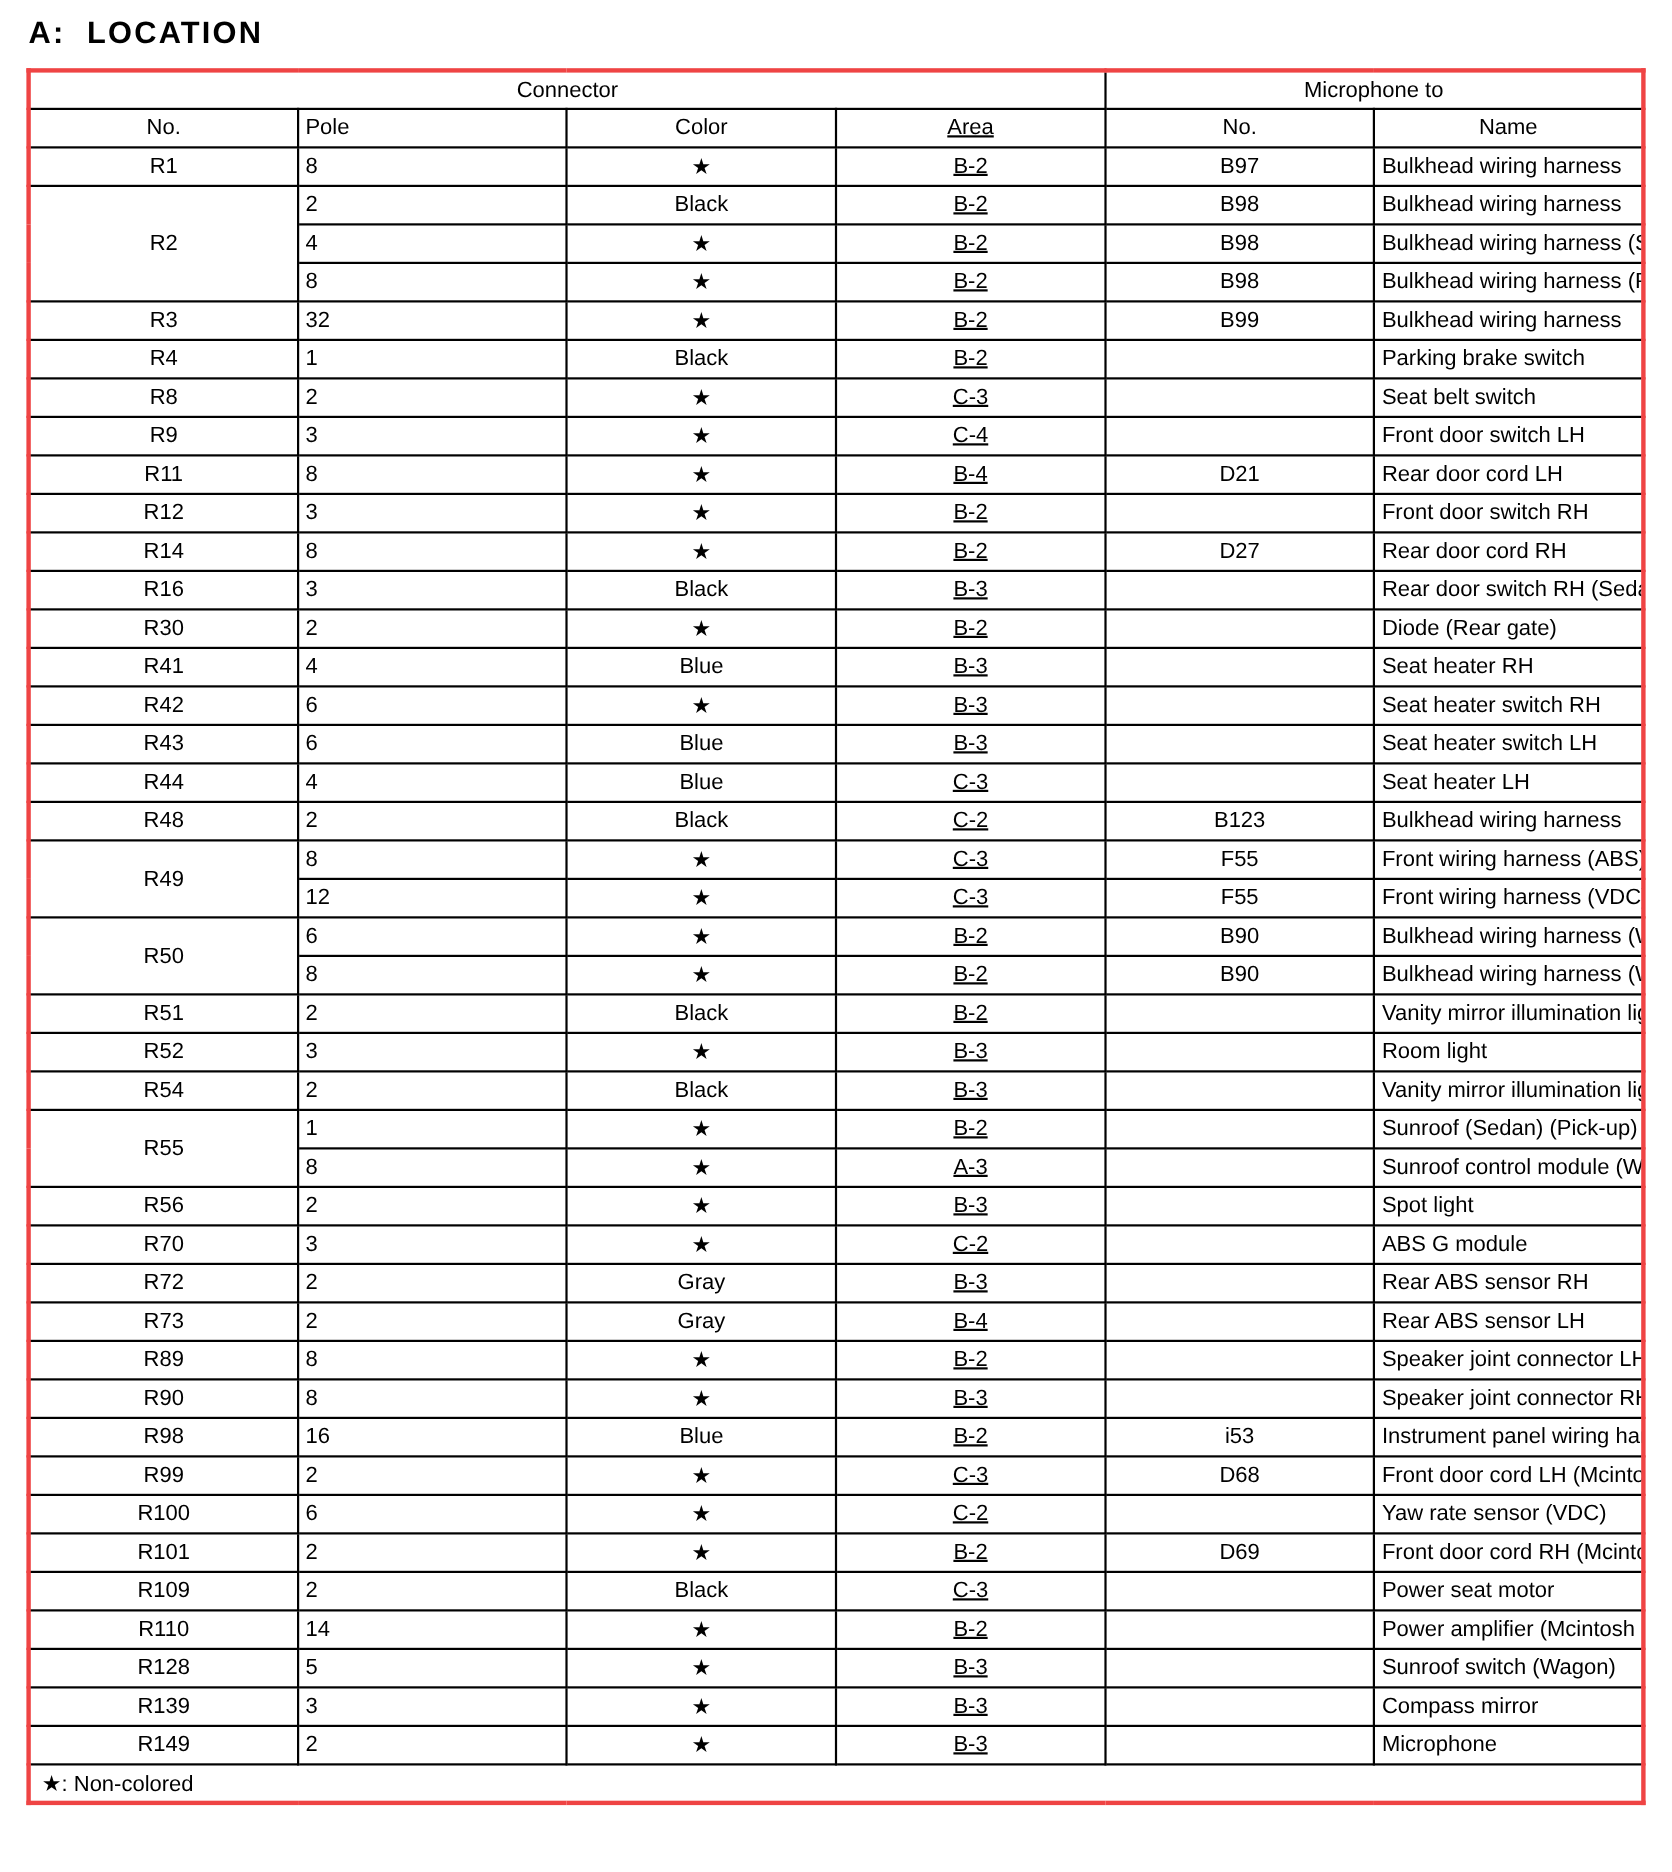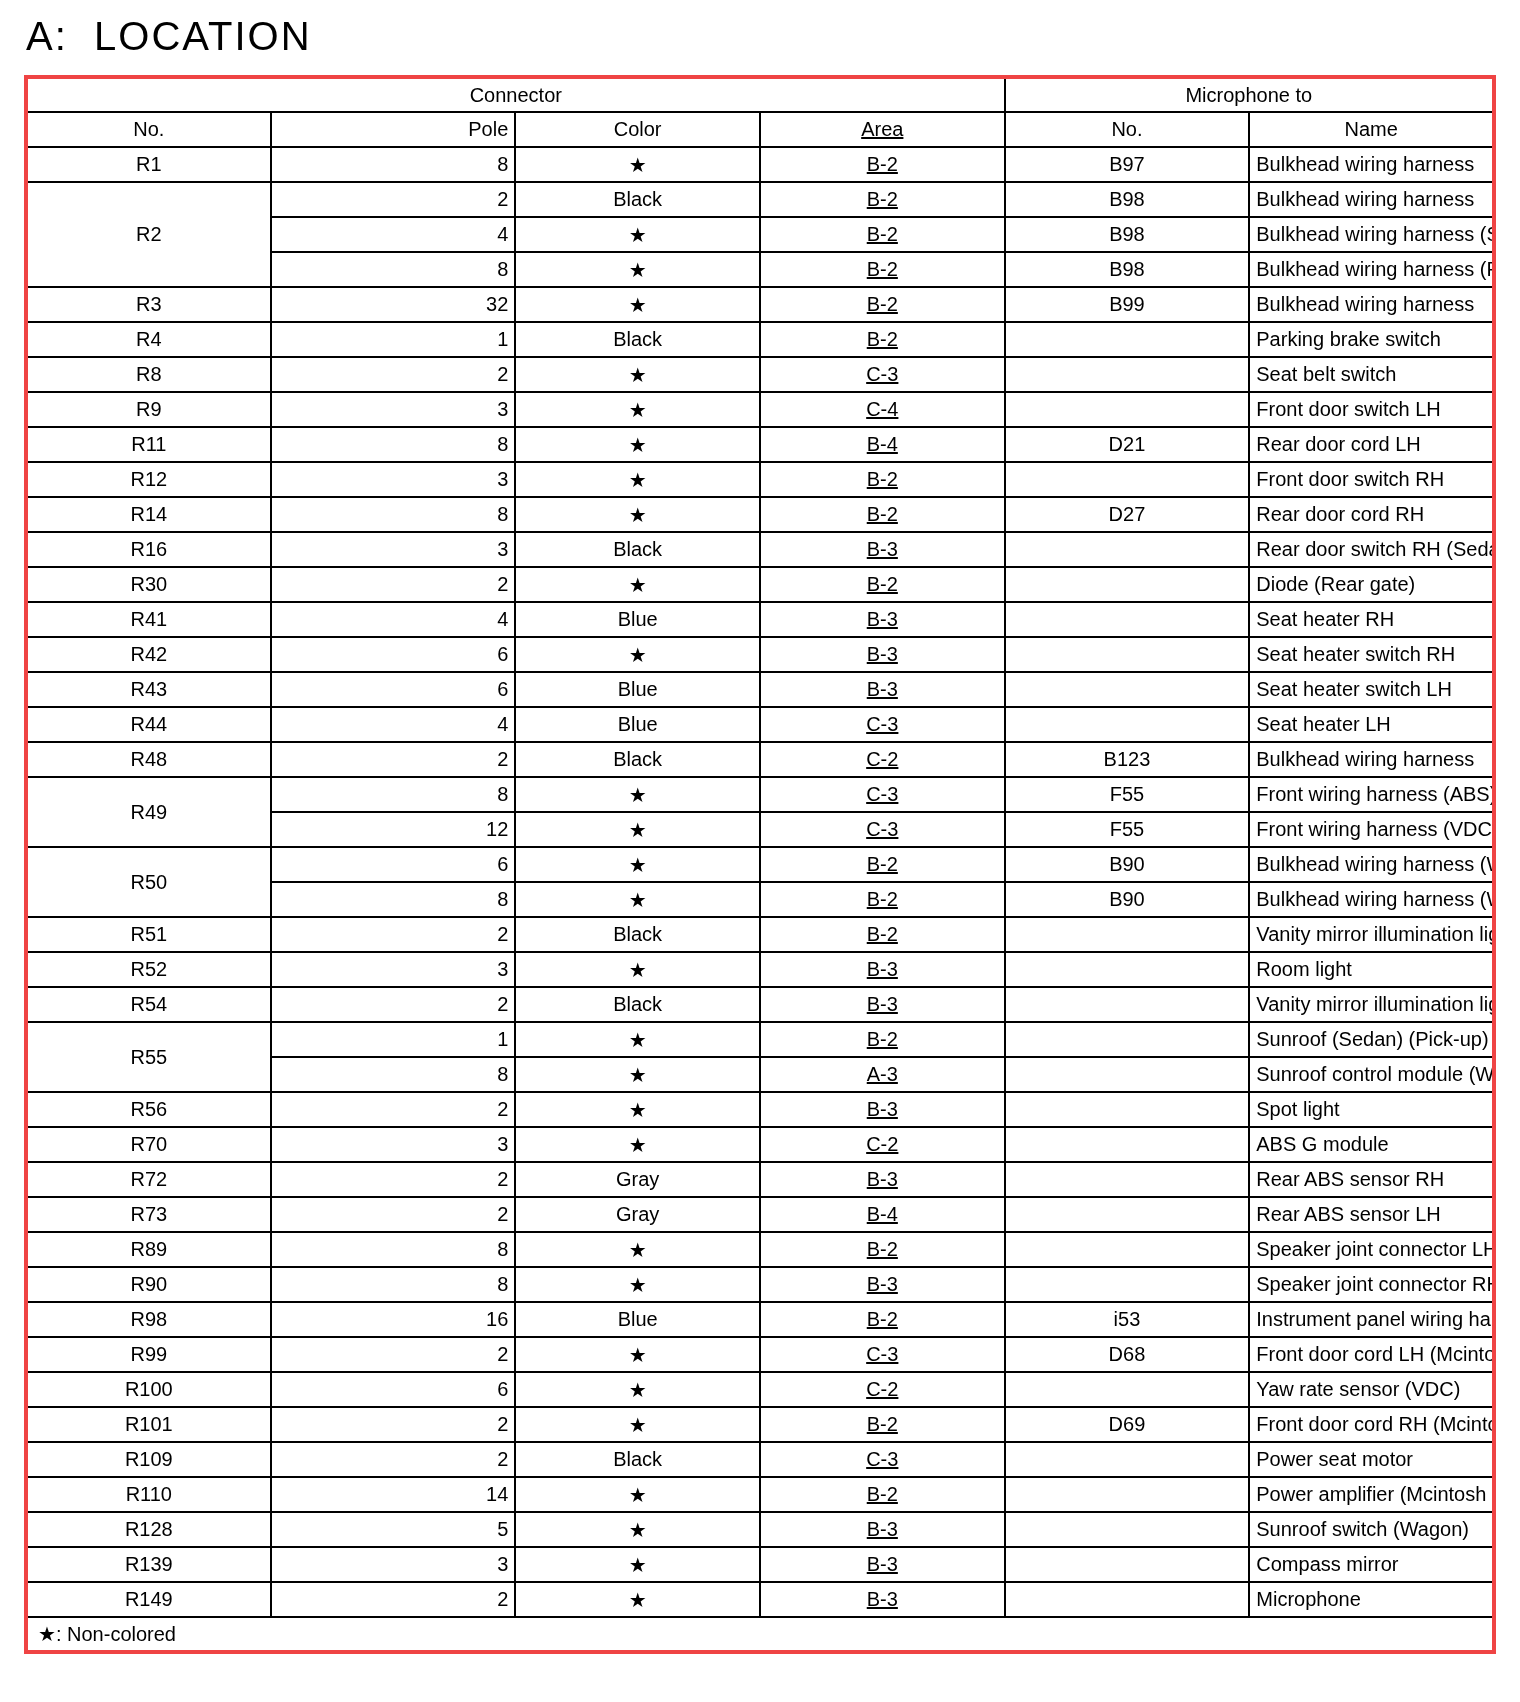--- a/index.html
+++ b/index.html
@@ -8,22 +8,22 @@
     padding: 0;
     background: #ffffff;
     color: #000000;
     font-family: "Liberation Sans", sans-serif;
   }
   body {
     width: 1520px;
     padding: 14px 22px 20px 24px;
   }
   h1 {
-    font-size: 40px;
-    font-weight: normal;
+    font-size: 28px;
+    font-weight: bold;
     margin: 0 0 16px 2px;
     letter-spacing: 2px;
     white-space: pre;
   }
   table {
     width: 1472px;
     border-collapse: collapse;
     border: 4px solid #ef4444;
     table-layout: fixed;
   }
@@ -31,21 +31,21 @@
     border: 2px solid #000;
     font-size: 20px;
     font-weight: normal;
     padding: 3px 6px;
     height: 35px;
     overflow: hidden;
     white-space: nowrap;
   }
   thead th { text-align: center; }
   .c-no   { width: 134px; text-align: center; }
-  .c-pole { width: 138px; text-align: right; }
+  .c-pole { width: 138px; text-align: left; }
   .c-color{ width: 136px; text-align: center; }
   .c-area { width: 133px; text-align: center; text-decoration: underline; }
   .c-tono { width: 128px; text-align: center; }
   .c-name { text-align: left; }
   tfoot td { text-align: left; padding-left: 10px; }
 </style>
 </head>
 <body>
 
 <h1>A:  LOCATION</h1>

